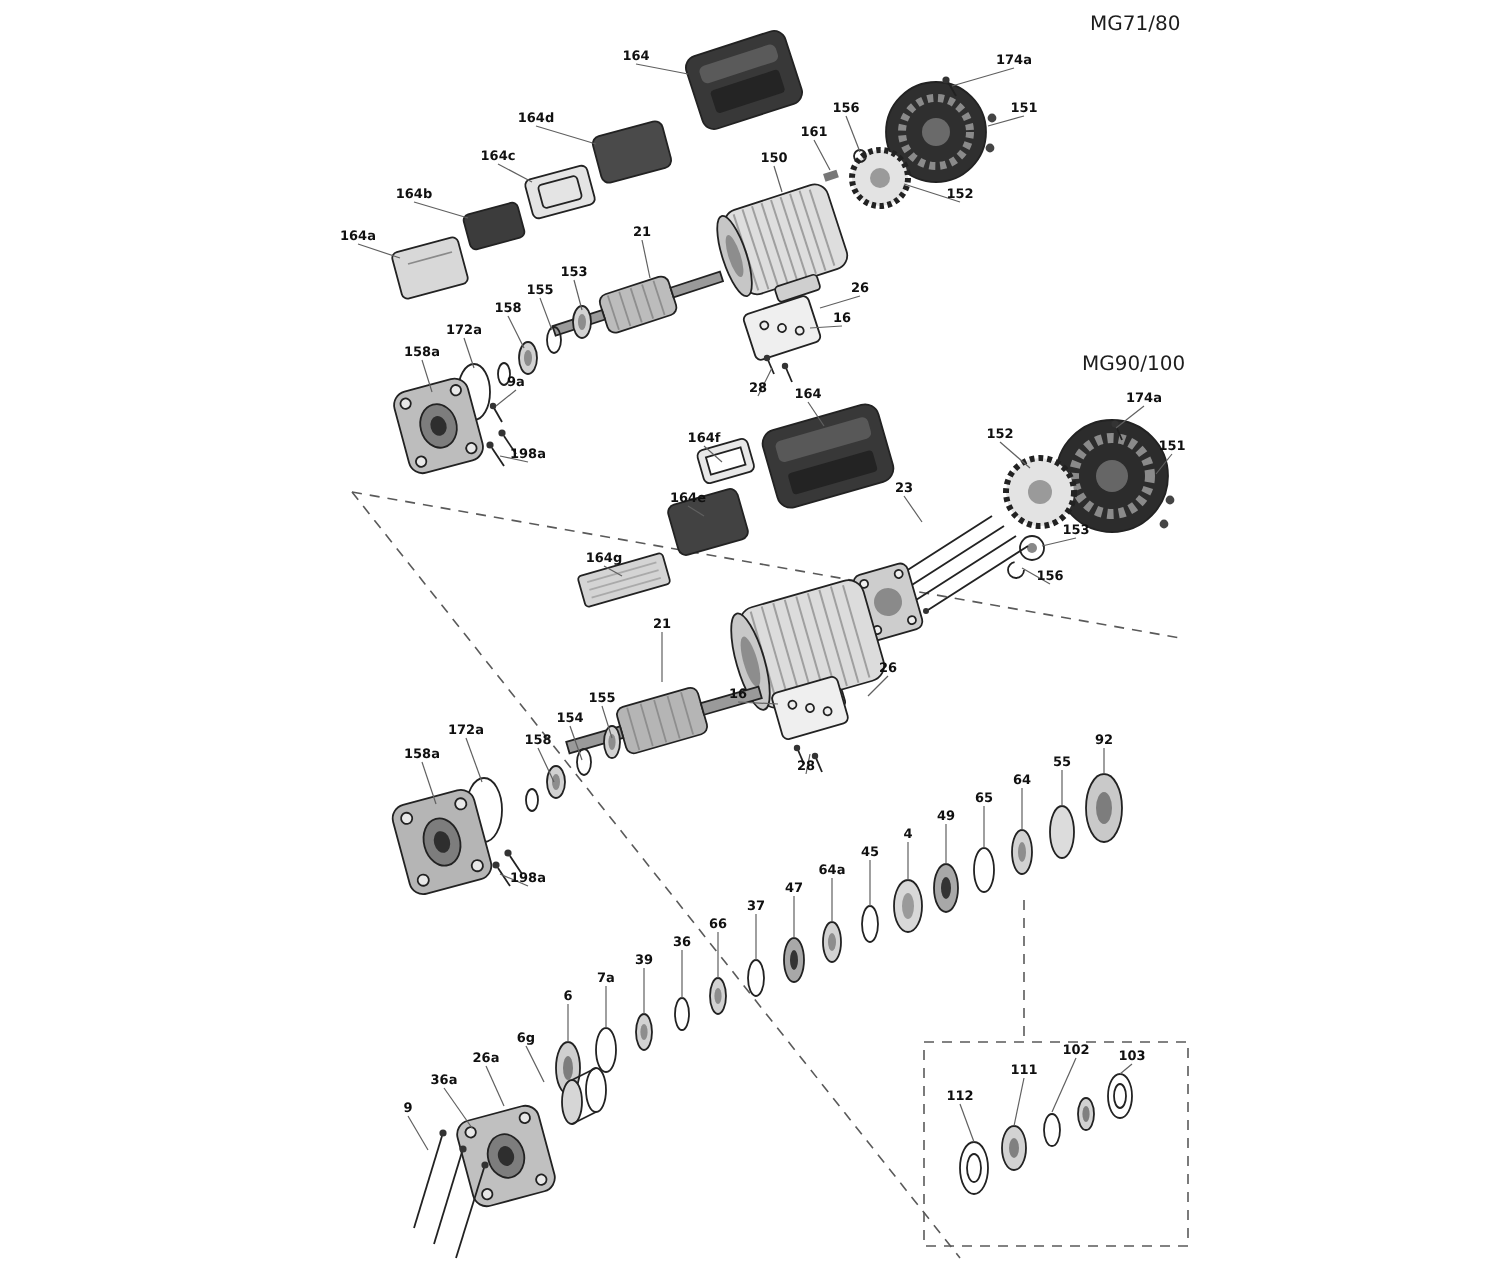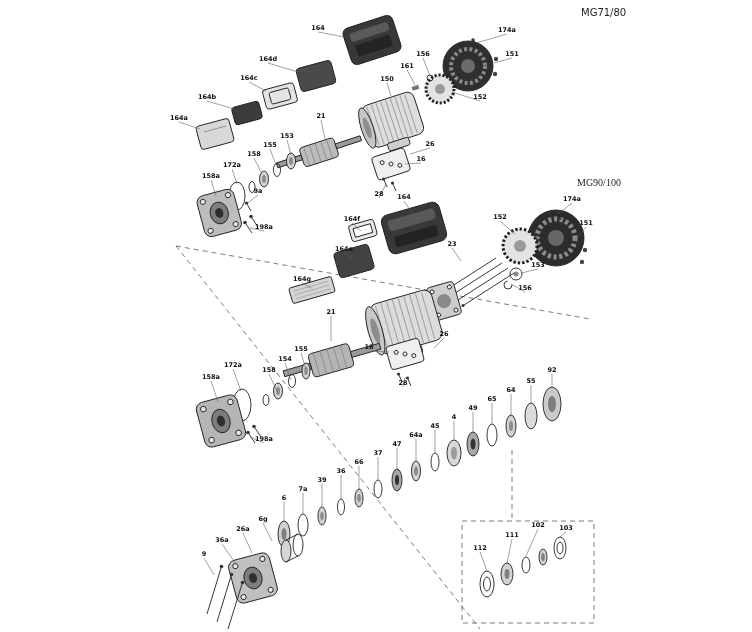--- a/index.html
+++ b/index.html
@@ -11,38 +11,37 @@
     overflow: hidden;
     font-family: "DejaVu Sans", sans-serif;
   }
   .stage svg { position: absolute; top: 0; left: 0; }
   .variant-title {
     position: absolute;
     font-size: 10px;
     color: #1d1d1d;
     z-index: 3;
     white-space: nowrap;
-    margin-left: 36px;
   }
   .callout-label {
     font-family: "DejaVu Sans", sans-serif;
     font-size: 6.5px;
     font-weight: bold;
     fill: #101010;
     text-anchor: middle;
   }
   .leader { stroke: #606060; stroke-width: 0.6; }
 </style>
 </head>
 <body>
 
 <div class="stage">
 
   <div class="variant-title" style="left:545px; top:7px;">MG71/80</div>
-  <div class="variant-title" style="left:541px; top:177px;font-family:Liberation Serif, serif;">MG90/100</div>
+  <div class="variant-title" style="left:541px; top:177px;">MG90/100</div>
 
   <svg width="752" height="632" viewBox="0 0 752 632">
 
     <g stroke="#5a5a5a" stroke-width="0.8" stroke-dasharray="5 4" fill="none">
       <line x1="176" y1="246" x2="480" y2="629"></line>
       <line x1="176" y1="246" x2="590" y2="319"></line>
       <line x1="512" y1="450" x2="512" y2="521"></line>
       <rect x="462" y="521" width="132" height="102"></rect>
     </g>
 

